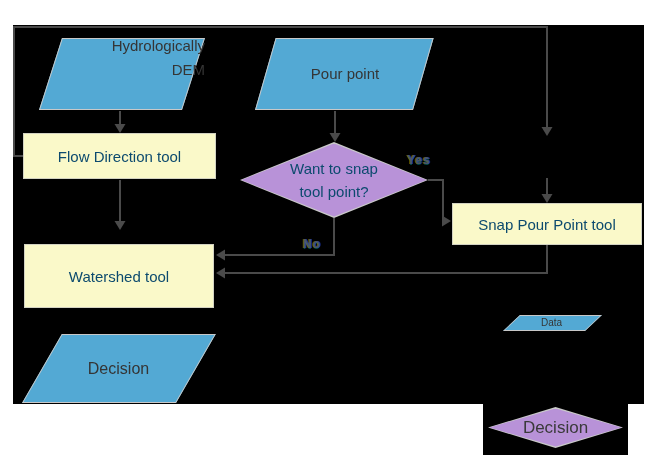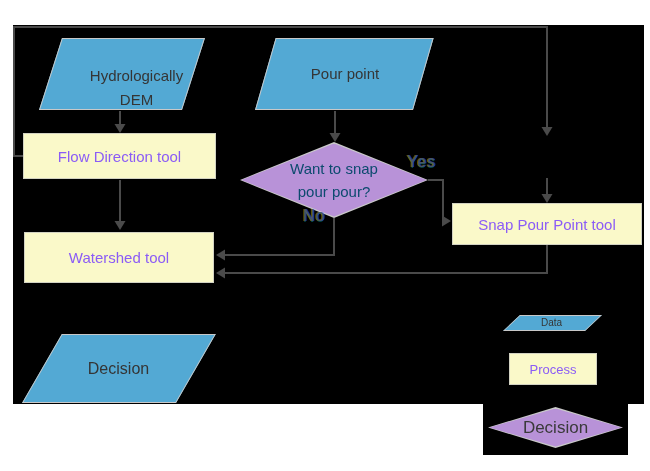--- a/index.html
+++ b/index.html
@@ -8,21 +8,21 @@
     font-family:"Liberation Sans","DejaVu Sans",sans-serif;color:#3a3a3a;
   }
   .bg-main{position:absolute;left:13px;top:25px;width:631px;height:379px;background:#000;}
   .bg-legend-decision{position:absolute;left:483px;top:404px;width:145px;height:51px;background:#000;}
   .connector-layer{position:absolute;left:0;top:0;width:650px;height:471px;}
 
   
   .rect{
     position:absolute;background:#faf9c9;border:1px solid #d2d2c2;
     display:flex;align-items:center;justify-content:center;
-    font-size:15px;color:#8b5cf6;box-sizing:border-box;
+    font-size:15px;color:#0c4a6e;box-sizing:border-box;
   }
   .para{
     position:absolute;background:#53a9d4;border:1.5px solid #c8c8c8;
     transform-origin:0 100%;box-sizing:border-box;
   }
   .diamond{position:absolute;display:flex;align-items:center;justify-content:center;text-align:center;}
   .diamond .fill{
     position:absolute;left:1.5px;top:1.5px;right:1.5px;bottom:1.5px;background:#b892d8;
     clip-path:polygon(50% 0,100% 50%,50% 100%,0 50%);
   }
@@ -32,39 +32,39 @@
   }
   .diamond .dlabel{position:relative;z-index:1;}
 
   
   .ptext{
     position:absolute;display:flex;flex-direction:column;align-items:center;justify-content:center;
     font-size:15px;color:#353535;line-height:24px;pointer-events:none;
   }
 
   .node-dem{left:39px;top:38px;width:143px;height:72px;transform:skewX(-17.7deg);}
-  .node-dem-text{left:39px;top:52px;width:166px;height:72px;align-items:center;padding-left:29px;box-sizing:border-box;}
+  .node-dem-text{left:39px;top:22px;width:166px;height:72px;align-items:flex-end;padding-left:29px;box-sizing:border-box;}
   .node-pour{left:255px;top:38px;width:158px;height:72px;transform:skewX(-16deg);}
   .node-pour-text{left:255px;top:38px;width:180px;height:72px;}
   .node-watershed{left:22px;top:334px;width:154px;height:69px;transform:skewX(-30deg);}
   .node-watershed-text{left:22px;top:334px;width:193px;height:69px;font-size:16px;}
 
   .node-flow-direction{left:23px;top:133px;width:193px;height:46px;}
   .node-flow-accumulation{left:452px;top:136px;width:190px;height:42px;}
   .node-snap{left:452px;top:203px;width:190px;height:42px;}
-  .node-watershed-tool{left:24px;top:232px;width:190px;height:51px;}
+  .node-watershed-tool{left:24px;top:244px;width:190px;height:64px;}
 
   .node-decision{left:240px;top:142px;width:188px;height:76px;font-size:15px;line-height:23px;color:#0c4a6e;}
 
   .edge-label{
-    position:absolute;font-size:16px;font-weight:normal;color:#4a5568;letter-spacing:1px;
+    position:absolute;font-size:12px;font-weight:bold;color:#4a5568;letter-spacing:1px;
     text-shadow:1px 0 rgba(40,80,255,.55),-1px 0 rgba(190,170,0,.5),0 1px rgba(0,200,200,.35);
   }
   .edge-label-yes{left:407px;top:153px;}
-  .edge-label-no{left:303px;top:207px;}
+  .edge-label-no{left:303px;top:237px;}
 
   
   .legend-data{left:503px;top:315px;width:82px;height:16px;transform:skewX(-46.7deg);border-width:1px;}
   .legend-data-text{left:503px;top:313px;width:97px;height:20px;font-size:10px;line-height:12px;}
   .legend-process{left:509px;top:353px;width:88px;height:32px;font-size:13px;}
   .legend-decision{left:488px;top:407px;width:135px;height:41px;font-size:17px;}
 </style>
 </head>
 <body>
 
@@ -132,33 +132,30 @@
   </div>
   <div class="rect node-watershed-tool">
     <span>Watershed tool</span>
   </div>
 
   <div class="diamond node-decision">
     <div class="edge"></div>
     <div class="fill"></div>
     <div class="dlabel">
       <div>Want to snap</div>
-      <div>pour pour?</div>
+      <div>tool point?</div>
     </div>
   </div>
 
   <div class="edge-label edge-label-yes">Yes</div>
   <div class="edge-label edge-label-no">No</div>
 
   <div class="para legend-data"></div>
   <div class="ptext legend-data-text">
     <span>Data</span>
   </div>
-  <div class="rect legend-process">
-    <span>Process</span>
-  </div>
   <div class="diamond legend-decision">
     <div class="edge"></div>
     <div class="fill"></div>
     <div class="dlabel">Decision</div>
   </div>
 
 </div>
 
 </body></html>

